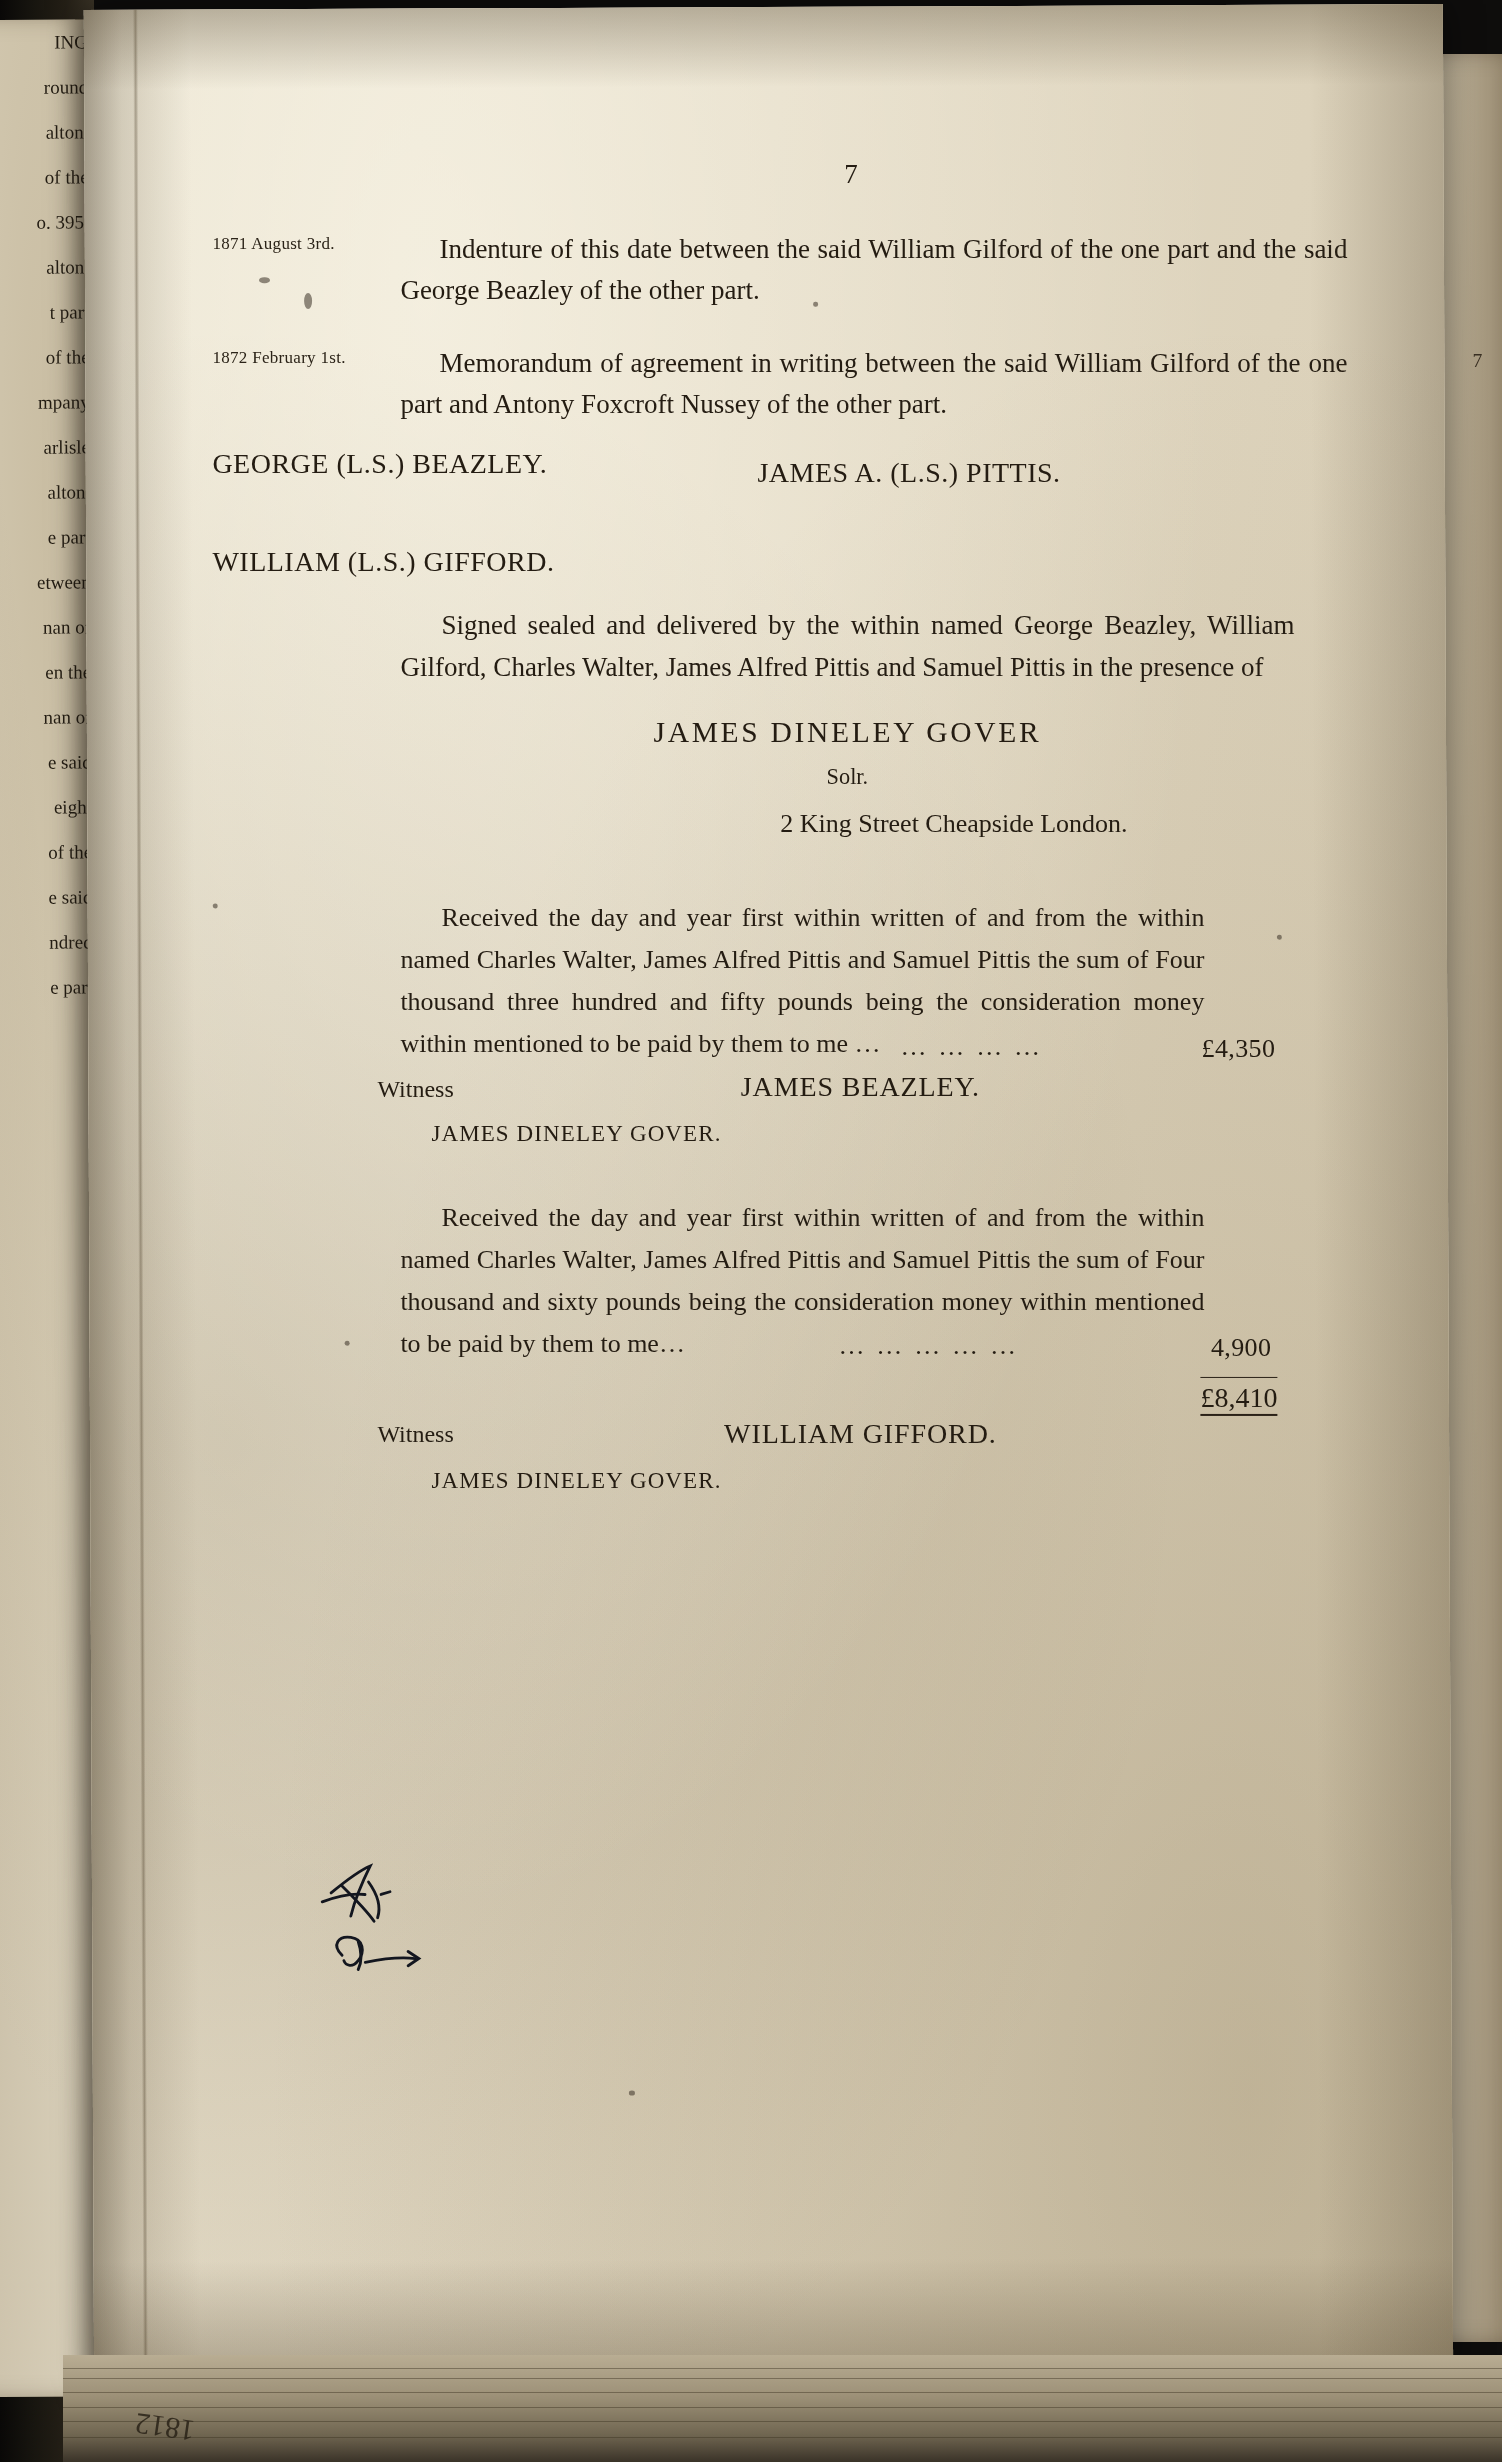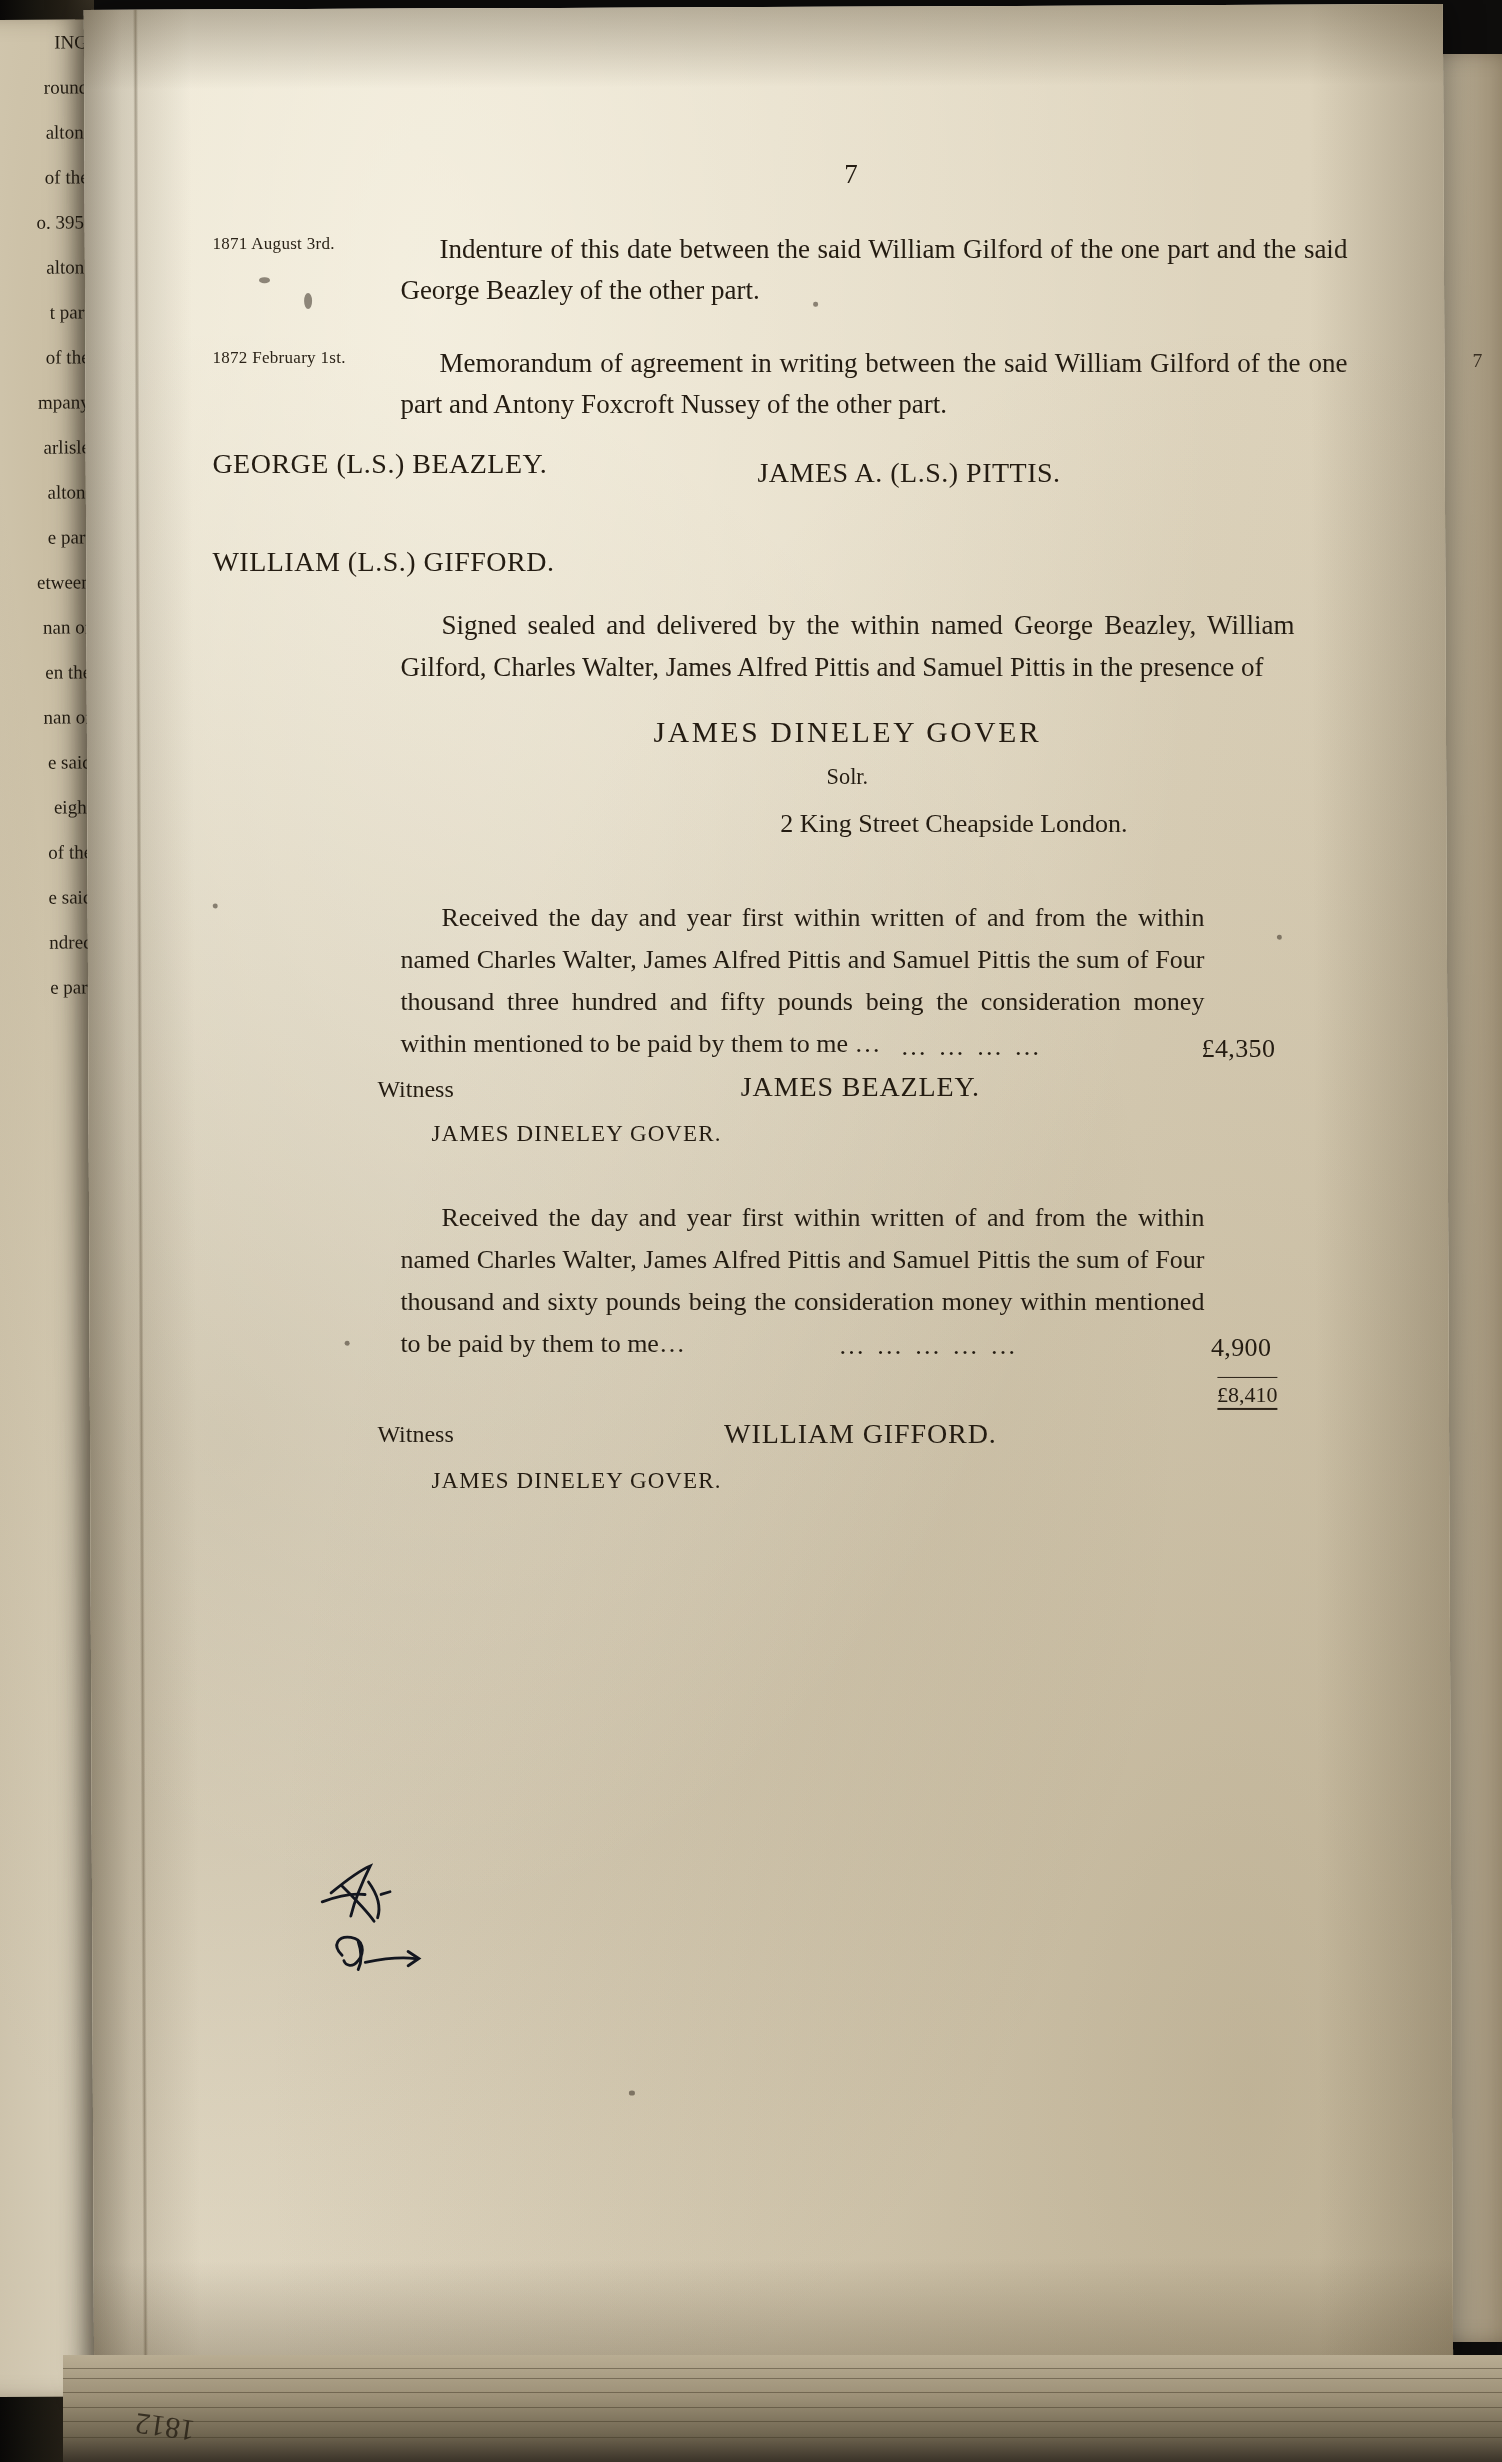--- a/index.html
+++ b/index.html
@@ -221,21 +221,21 @@
   }
   .witness-name {
     font-size: 23px;
     margin-left: 219px;
     letter-spacing: 1.1px;
   }
 
   .total {
     position: absolute;
     right: 0;
-    font-size: 22px;
+    font-size: 28px;
     padding-top: 3.6px;
     border-top: 1.3px solid #2a2117;
     border-bottom: 2.7px double #2a2117;
   }
 
   
   .scribble {
     position: absolute;
     left: 223px;
     top: 1850px;

